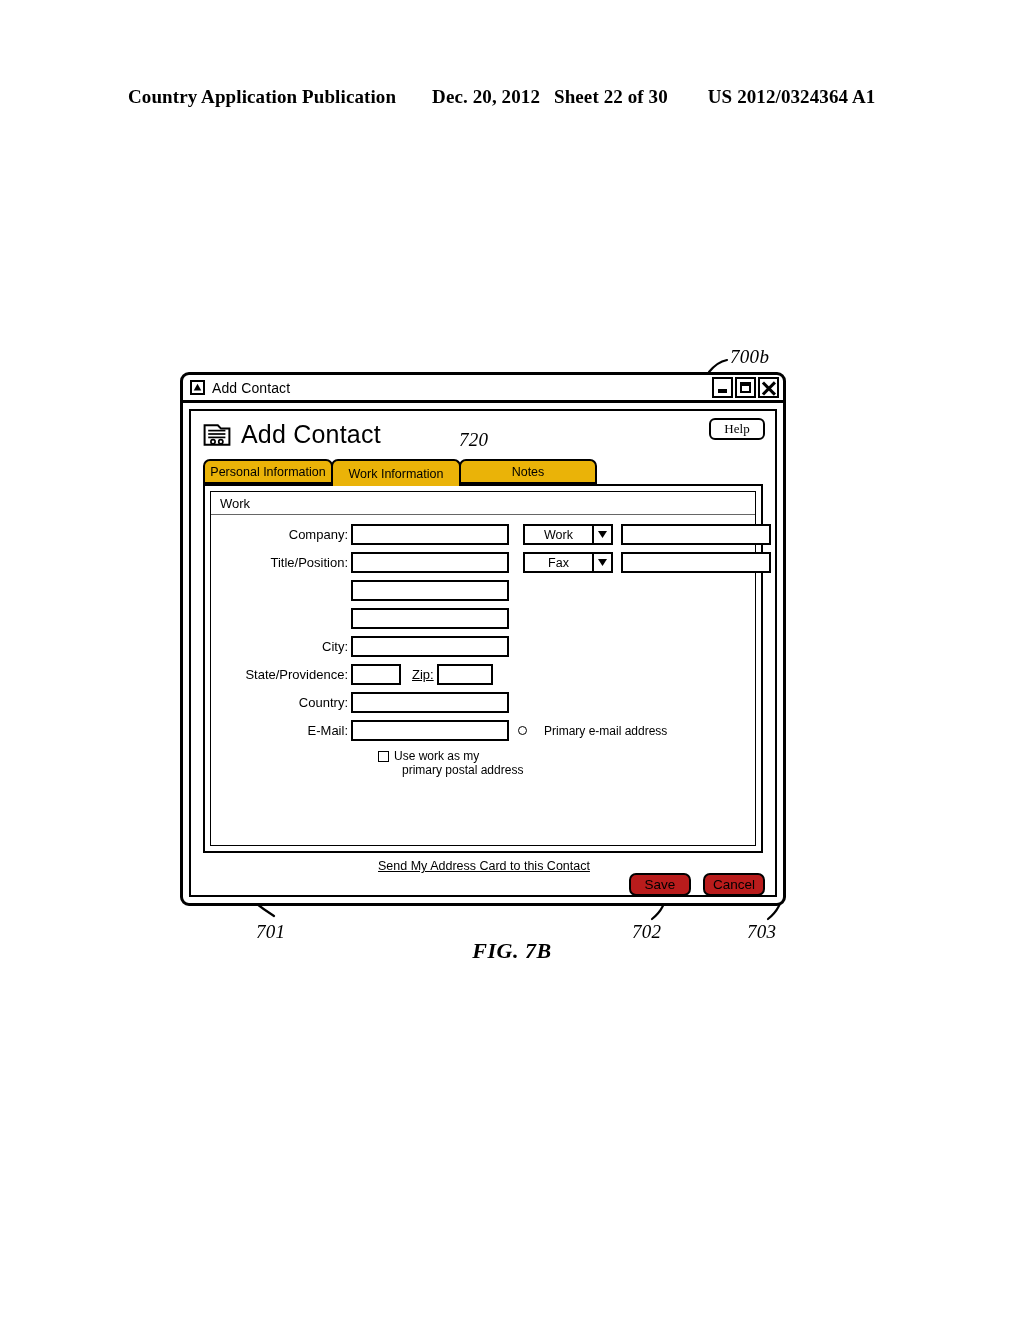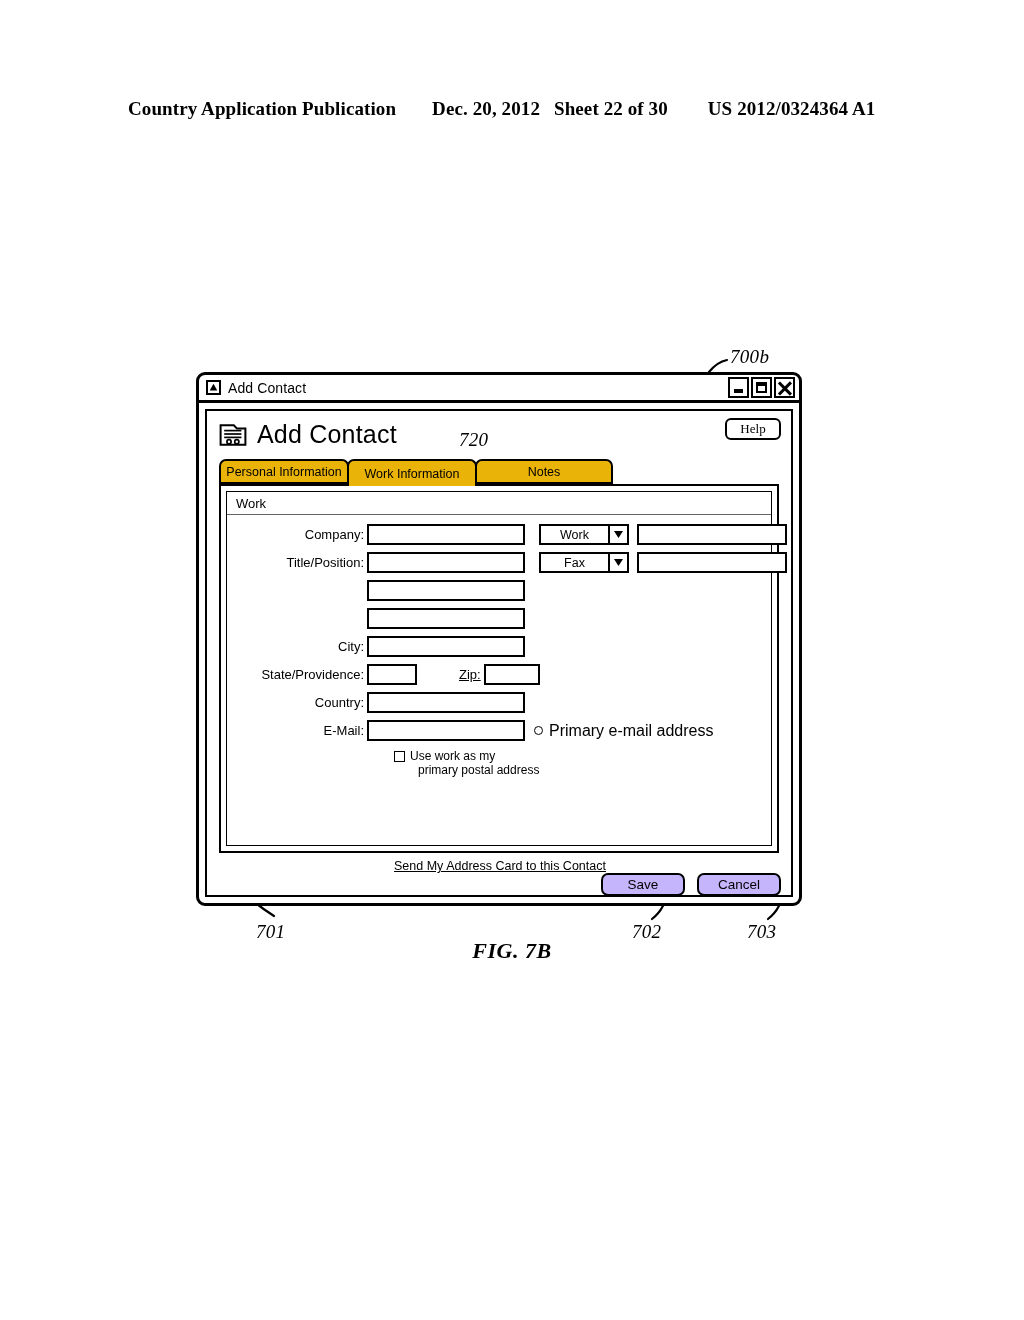--- a/index.html
+++ b/index.html
@@ -25,37 +25,37 @@
     width: 768px;
     display: flex;
     align-items: baseline;
     font-family: "Liberation Serif", serif;
     font-weight: bold;
     font-size: 19px;
     letter-spacing: 0.1px;
     white-space: nowrap;
   }
   .patent-header .ph-pub { }
-  .patent-header .ph-date { margin-left: 36px; margin-top: 12px; }
+  .patent-header .ph-date { margin-left: 36px; }
   .patent-header .ph-sheet { margin-left: 14px; }
   .patent-header .ph-num { margin-left: 40px; }
 
   
   #figure {
     position: absolute;
     left: 0;
     top: 0;
     width: 1024px;
     height: 1320px;
   }
 
   
   .window {
     position: absolute;
-    left: 196px;
+    left: 180px;
     top: 372px;
     width: 606px;
     height: 534px;
     border: 3px solid #000;
     border-radius: 9px;
     background: #fff;
     box-sizing: border-box;
   }
 
   .titlebar {
@@ -287,21 +287,21 @@
     box-sizing: border-box;
     font-family: "Liberation Sans", sans-serif;
     font-size: 12px;
     padding: 0 3px;
   }
   .field-wide { width: 158px; }
   .field-state { width: 50px; }
   .field-zip { width: 56px; }
   .zip-lbl {
     font-size: 13px;
-    padding: 0 3px 0 42px;
+    padding: 0 3px 0 11px;
     white-space: nowrap;
     text-decoration: underline;
   }
 
   
   .right-col {
     position: absolute;
     left: 312px;
     top: 9px;
   }
@@ -358,22 +358,22 @@
   }
   .radio-circle {
     width: 9px;
     height: 9px;
     border: 1.6px solid #000;
     border-radius: 50%;
     box-sizing: border-box;
     flex: 0 0 auto;
   }
   .radio-text {
-    font-size: 16px;
-    margin-left: 6px;
+    font-size: 12px;
+    margin-left: 17px;
   }
 
   
   .checkbox-row {
     display: flex;
     align-items: flex-start;
     margin-left: 167px;
     margin-top: 8px;
   }
   .checkbox-box {
@@ -407,25 +407,25 @@
     text-decoration: underline;
     color: #000;
     white-space: nowrap;
   }
   .footer-btns {
     margin-left: auto;
     display: flex;
     gap: 12px;
   }
   .dlg-btn {
-    width: 84px;
+    width: 62px;
     height: 23px;
     border: 2px solid #000;
     border-radius: 7px;
-    background: #c4b5fd;
+    background: #b91c1c;
     font-family: "Liberation Sans", sans-serif;
     font-size: 13.5px;
     display: flex;
     align-items: center;
     justify-content: center;
     box-sizing: border-box;
     padding: 0;
   }
 
   

